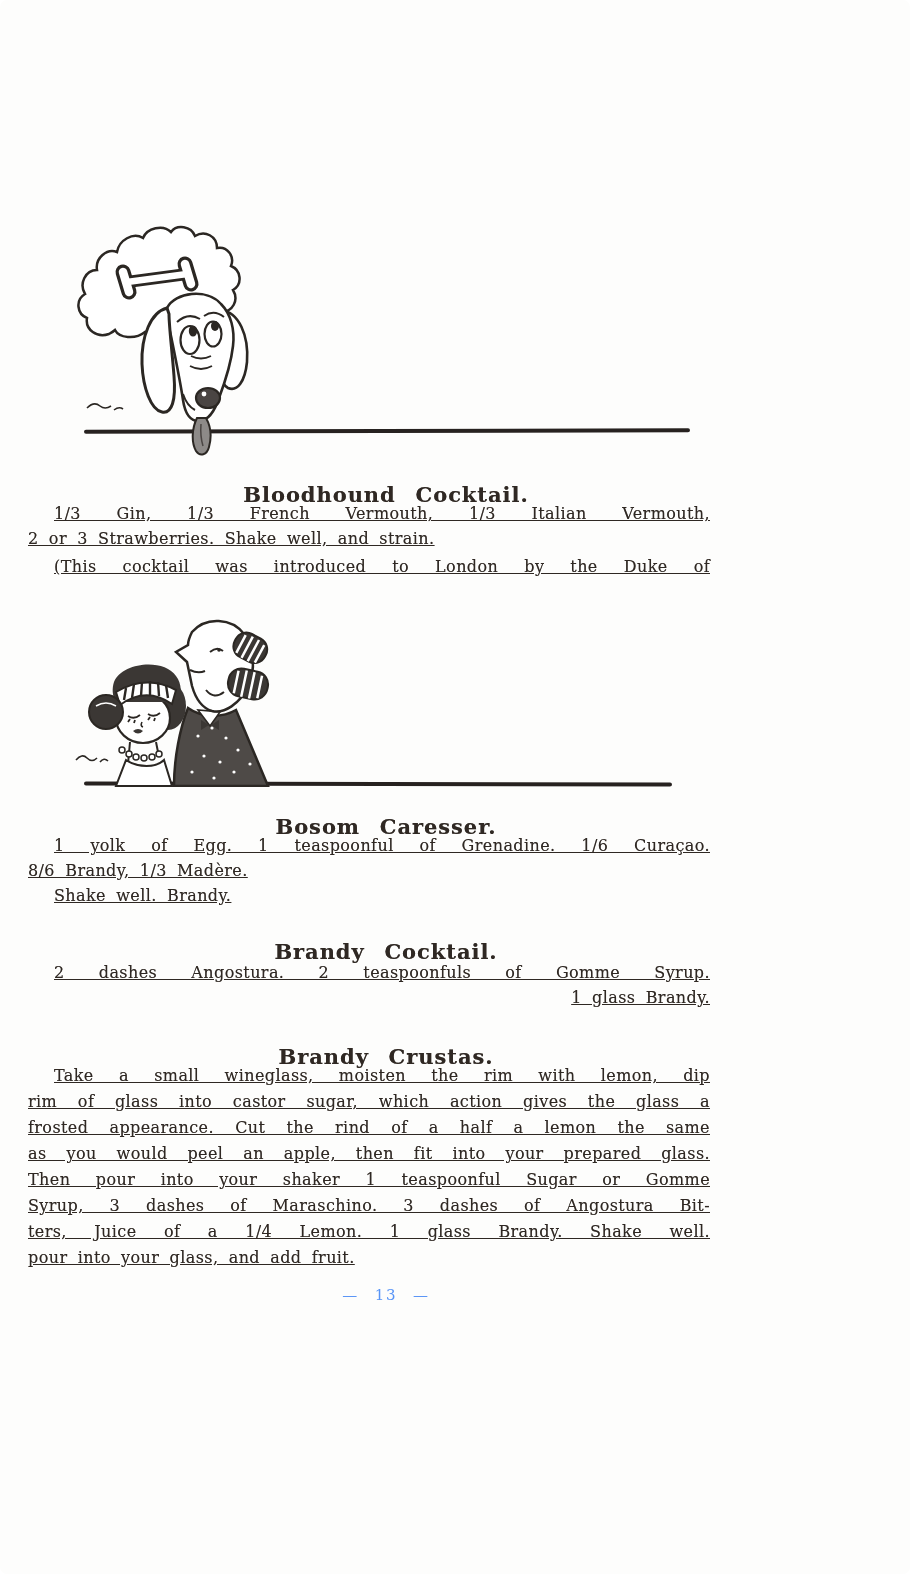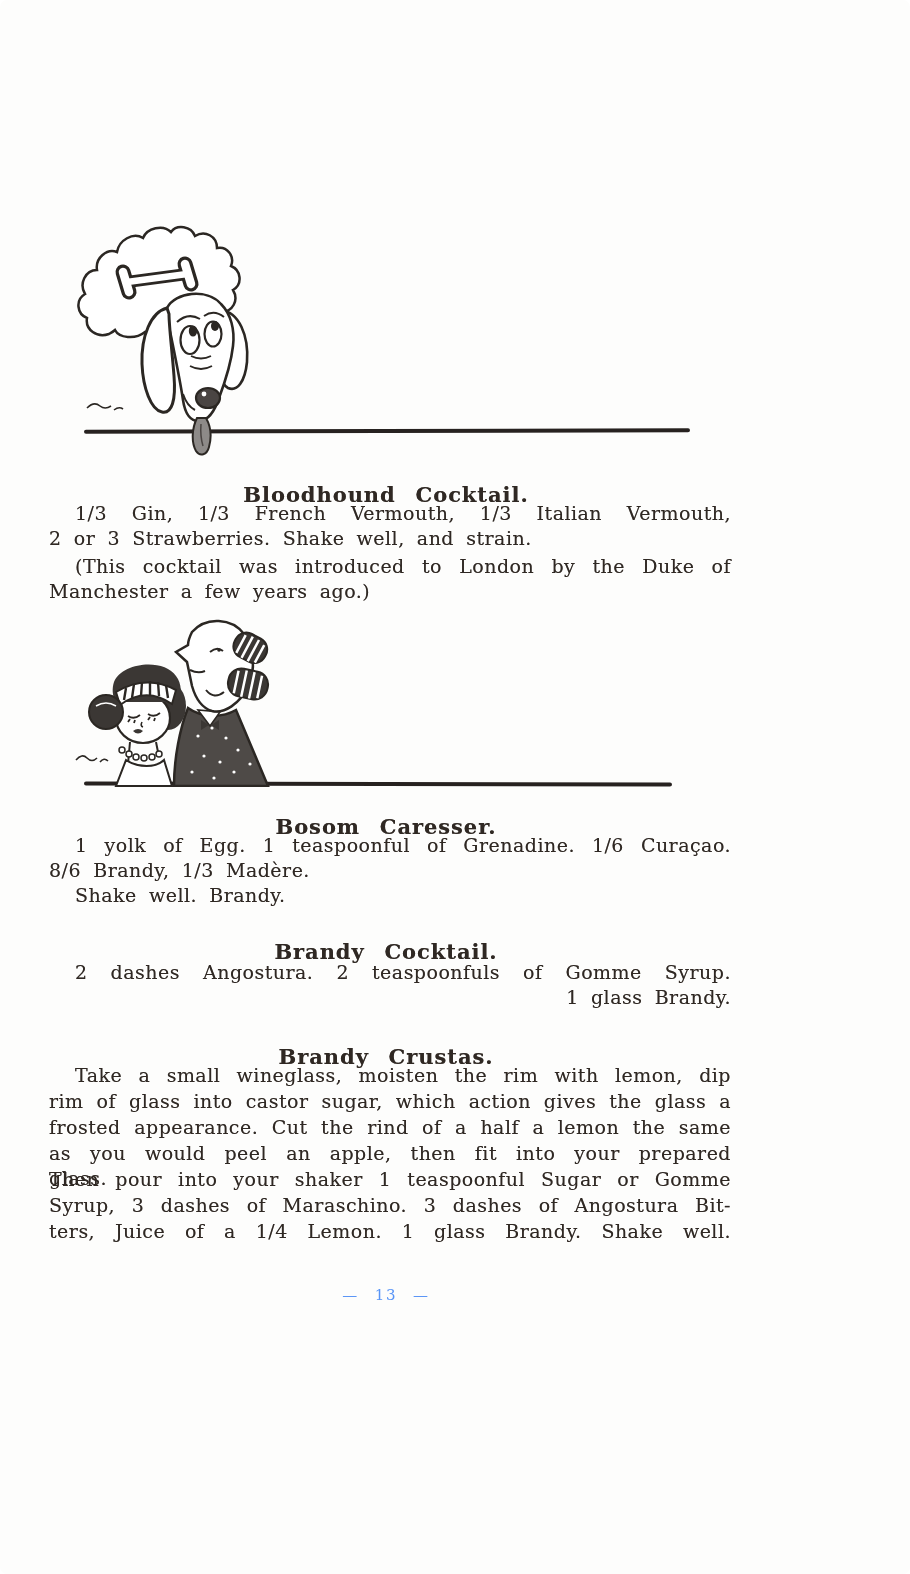--- a/index.html
+++ b/index.html
@@ -14,24 +14,25 @@
   .rule{position:absolute;height:3.5px;background:#272220;border-radius:2px;}
   .rule-1{left:84px;top:429px;width:606px;transform:rotate(-0.15deg);}
   .rule-2{left:84px;top:782px;width:588px;transform:rotate(0.12deg);}
   .title{
     position:absolute;left:45px;width:682px;text-align:center;
     font-size:21px;line-height:24px;font-weight:bold;
     letter-spacing:0.045em;word-spacing:0.55em;
     text-shadow:0 0 0.5px rgba(47,40,35,0.55);
   }
   .line{
-    position:absolute;left:49px;width:682px;
-    font-size:19px;line-height:25px;
+    position:absolute;left:28px;width:682px;
+    font-size:16px;line-height:25px;
     letter-spacing:0.025em;word-spacing:0.3em;
     text-shadow:0 0 0.4px rgba(47,40,35,0.45);
+    text-decoration:underline;
   }
   .indent{text-indent:26px;}
   .just{text-align:justify;text-align-last:justify;-moz-text-align-last:justify;}
   .footer{
     position:absolute;top:1286px;left:45px;width:682px;text-align:center;
     font-size:15px;letter-spacing:0.12em;word-spacing:0.6em;
     color:#3b82f6;opacity:0.85;
   }
   svg .ink{stroke:#2b2723;}
 </style>
@@ -87,21 +88,20 @@
              C139,212 137,201 133,194 Z" fill="#8d8a88" stroke-width="2"></path>
     <path d="M128,200 Q127,212 130,222" stroke="#4a4543" stroke-width="1.5" fill="none"></path>
 
     <path class="ink" d="M14,184 q7,-7 13,-2 q5,4 11,0 M41,186 q5,-4 9,-1" fill="none" stroke-width="1.6"></path>
   </svg>
 
   <h2 class="title" style="top:466px;">Bloodhound Cocktail.</h2>
   <div class="line indent just" style="top:501px;">1/3 Gin, 1/3 French Vermouth, 1/3 Italian Vermouth,</div>
   <div class="line" style="top:526px;">2 or 3 Strawberries.  Shake well, and strain.</div>
   <div class="line indent just" style="top:554px;">(This cocktail was introduced to London by the Duke of</div>
-  <div class="line" style="top:579px;">Manchester a few years ago.)</div>
 
   <div class="rule rule-2"></div>
 
   <svg class="illus" style="left:72px;top:610px;" width="212" height="177" viewBox="0 0 212 177">
 
     <path class="ink" d="M116,98 C130,108 150,108 164,100 L196,176 L102,176
              C102,148 108,118 116,98 Z" fill="#4e4a47" stroke-width="2.5"></path>
     <g fill="#ffffff">
       <circle cx="126" cy="126" r="1.6"></circle>
         <circle cx="140" cy="118" r="1.6"></circle>
@@ -178,16 +178,17 @@
   <div class="line" style="top:985px;text-align:right;">1 glass Brandy.</div>
 
   <h2 class="title" style="top:1028px;">Brandy Crustas.</h2>
   <div class="line indent just" style="top:1063px;">Take a small wineglass, moisten the rim with lemon, dip</div>
   <div class="line just" style="top:1089px;">rim of glass into castor sugar, which action gives the glass a</div>
   <div class="line just" style="top:1115px;">frosted appearance.  Cut the rind of a half a lemon the same</div>
   <div class="line just" style="top:1141px;">as you would peel an apple, then fit into your prepared glass.</div>
   <div class="line just" style="top:1167px;">Then pour into your shaker 1 teaspoonful Sugar or Gomme</div>
   <div class="line just" style="top:1193px;">Syrup, 3 dashes of Maraschino. 3 dashes of Angostura Bit-</div>
   <div class="line just" style="top:1219px;">ters, Juice of a 1/4 Lemon. 1 glass Brandy.  Shake well.</div>
+  <div class="line" style="top:1245px;">pour into your glass, and add fruit.</div>
 
   <div class="footer">— 13 —</div>
 
 </div>
 
 </body></html>

